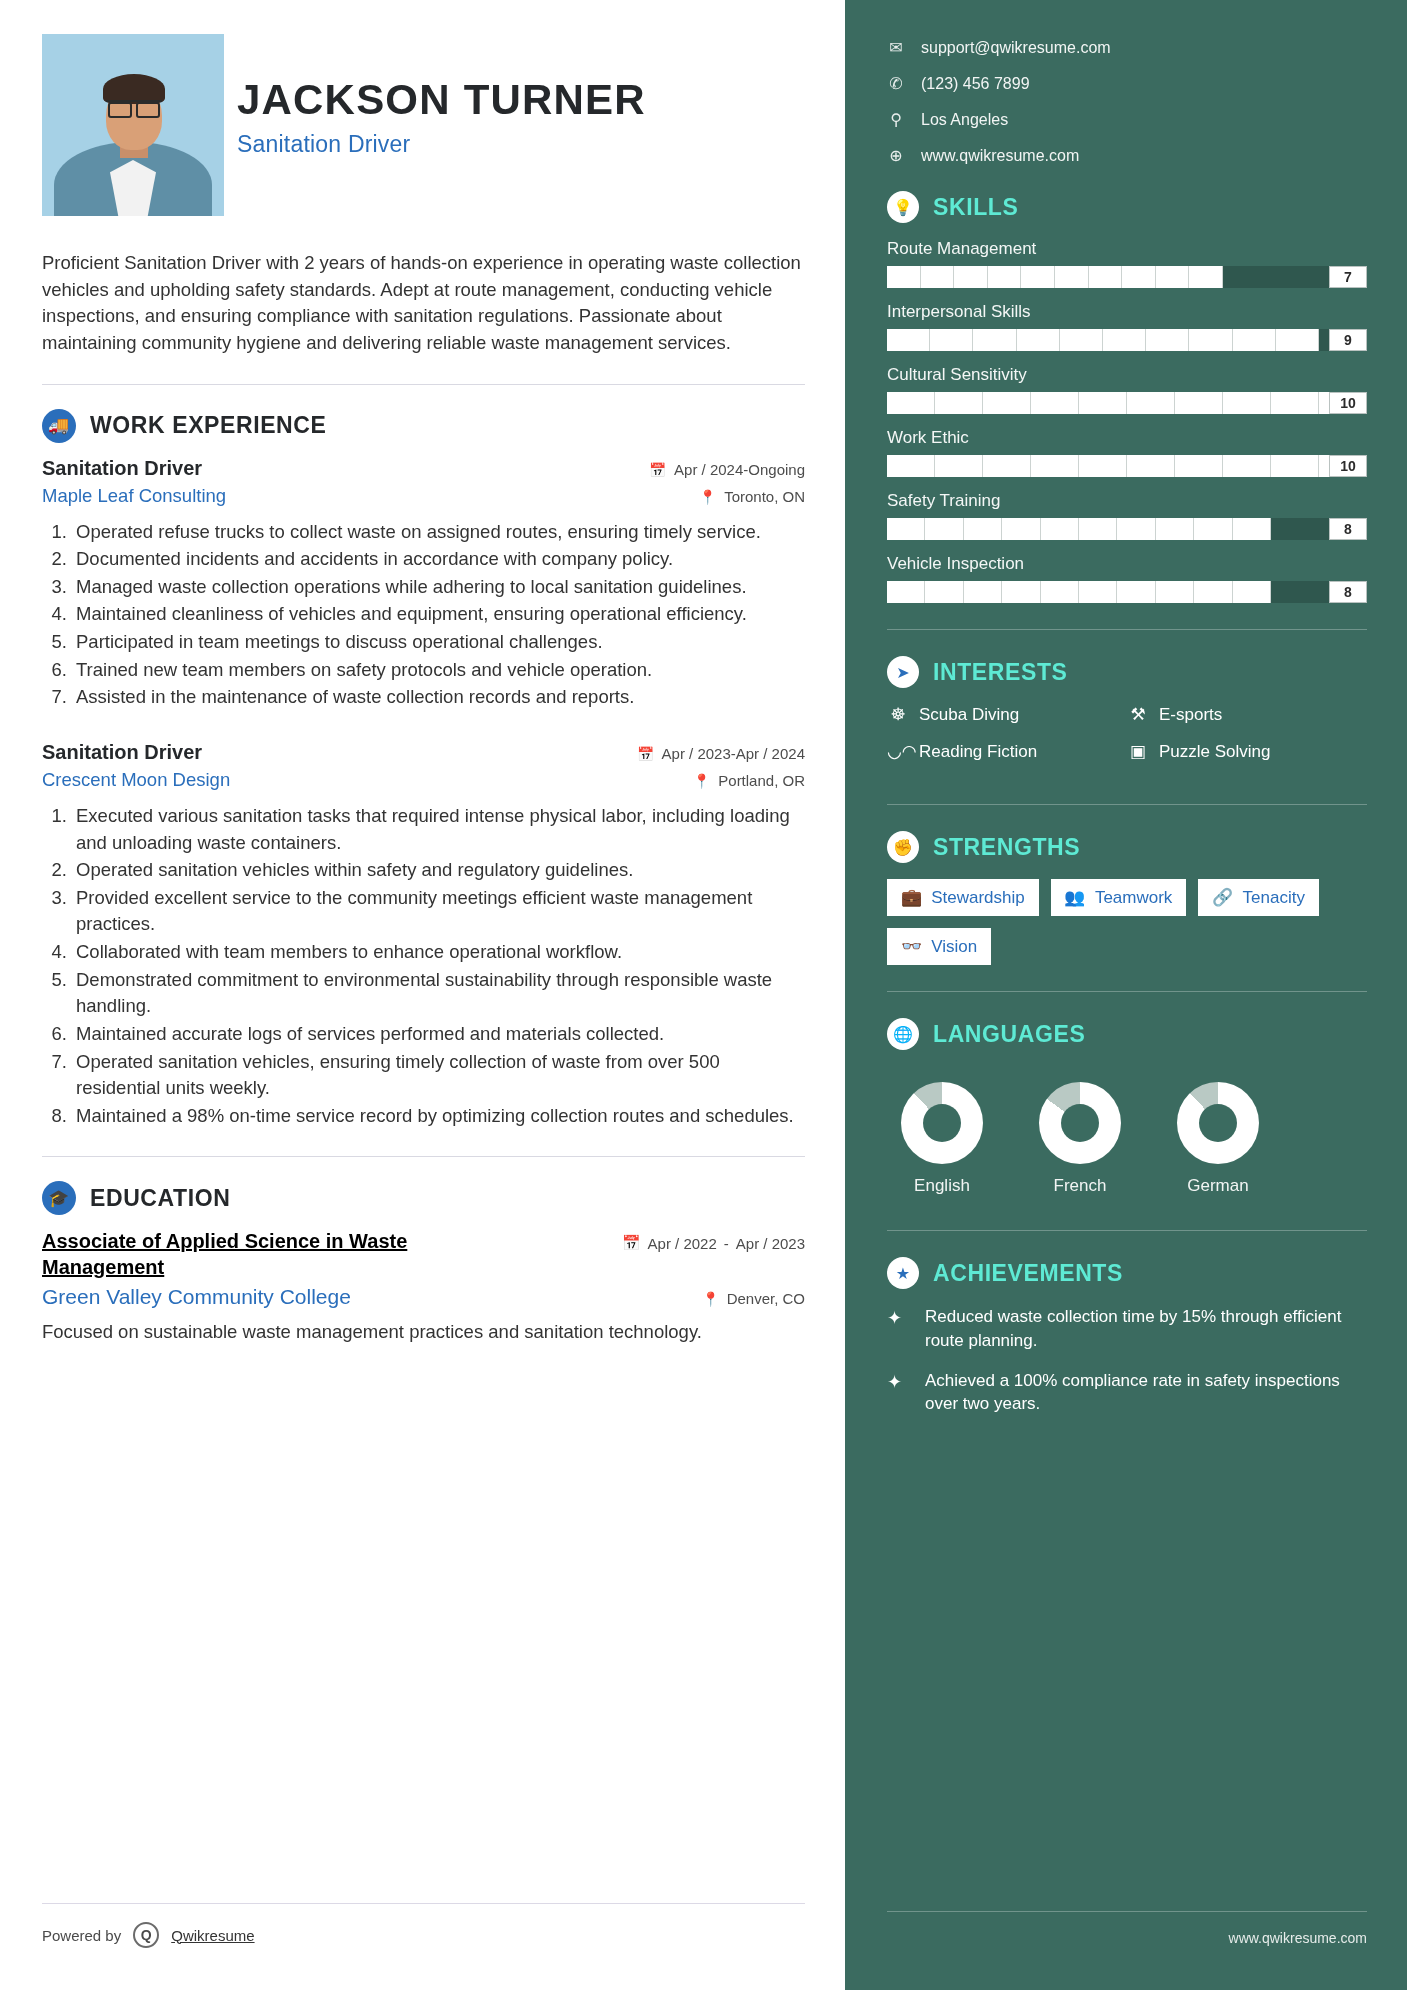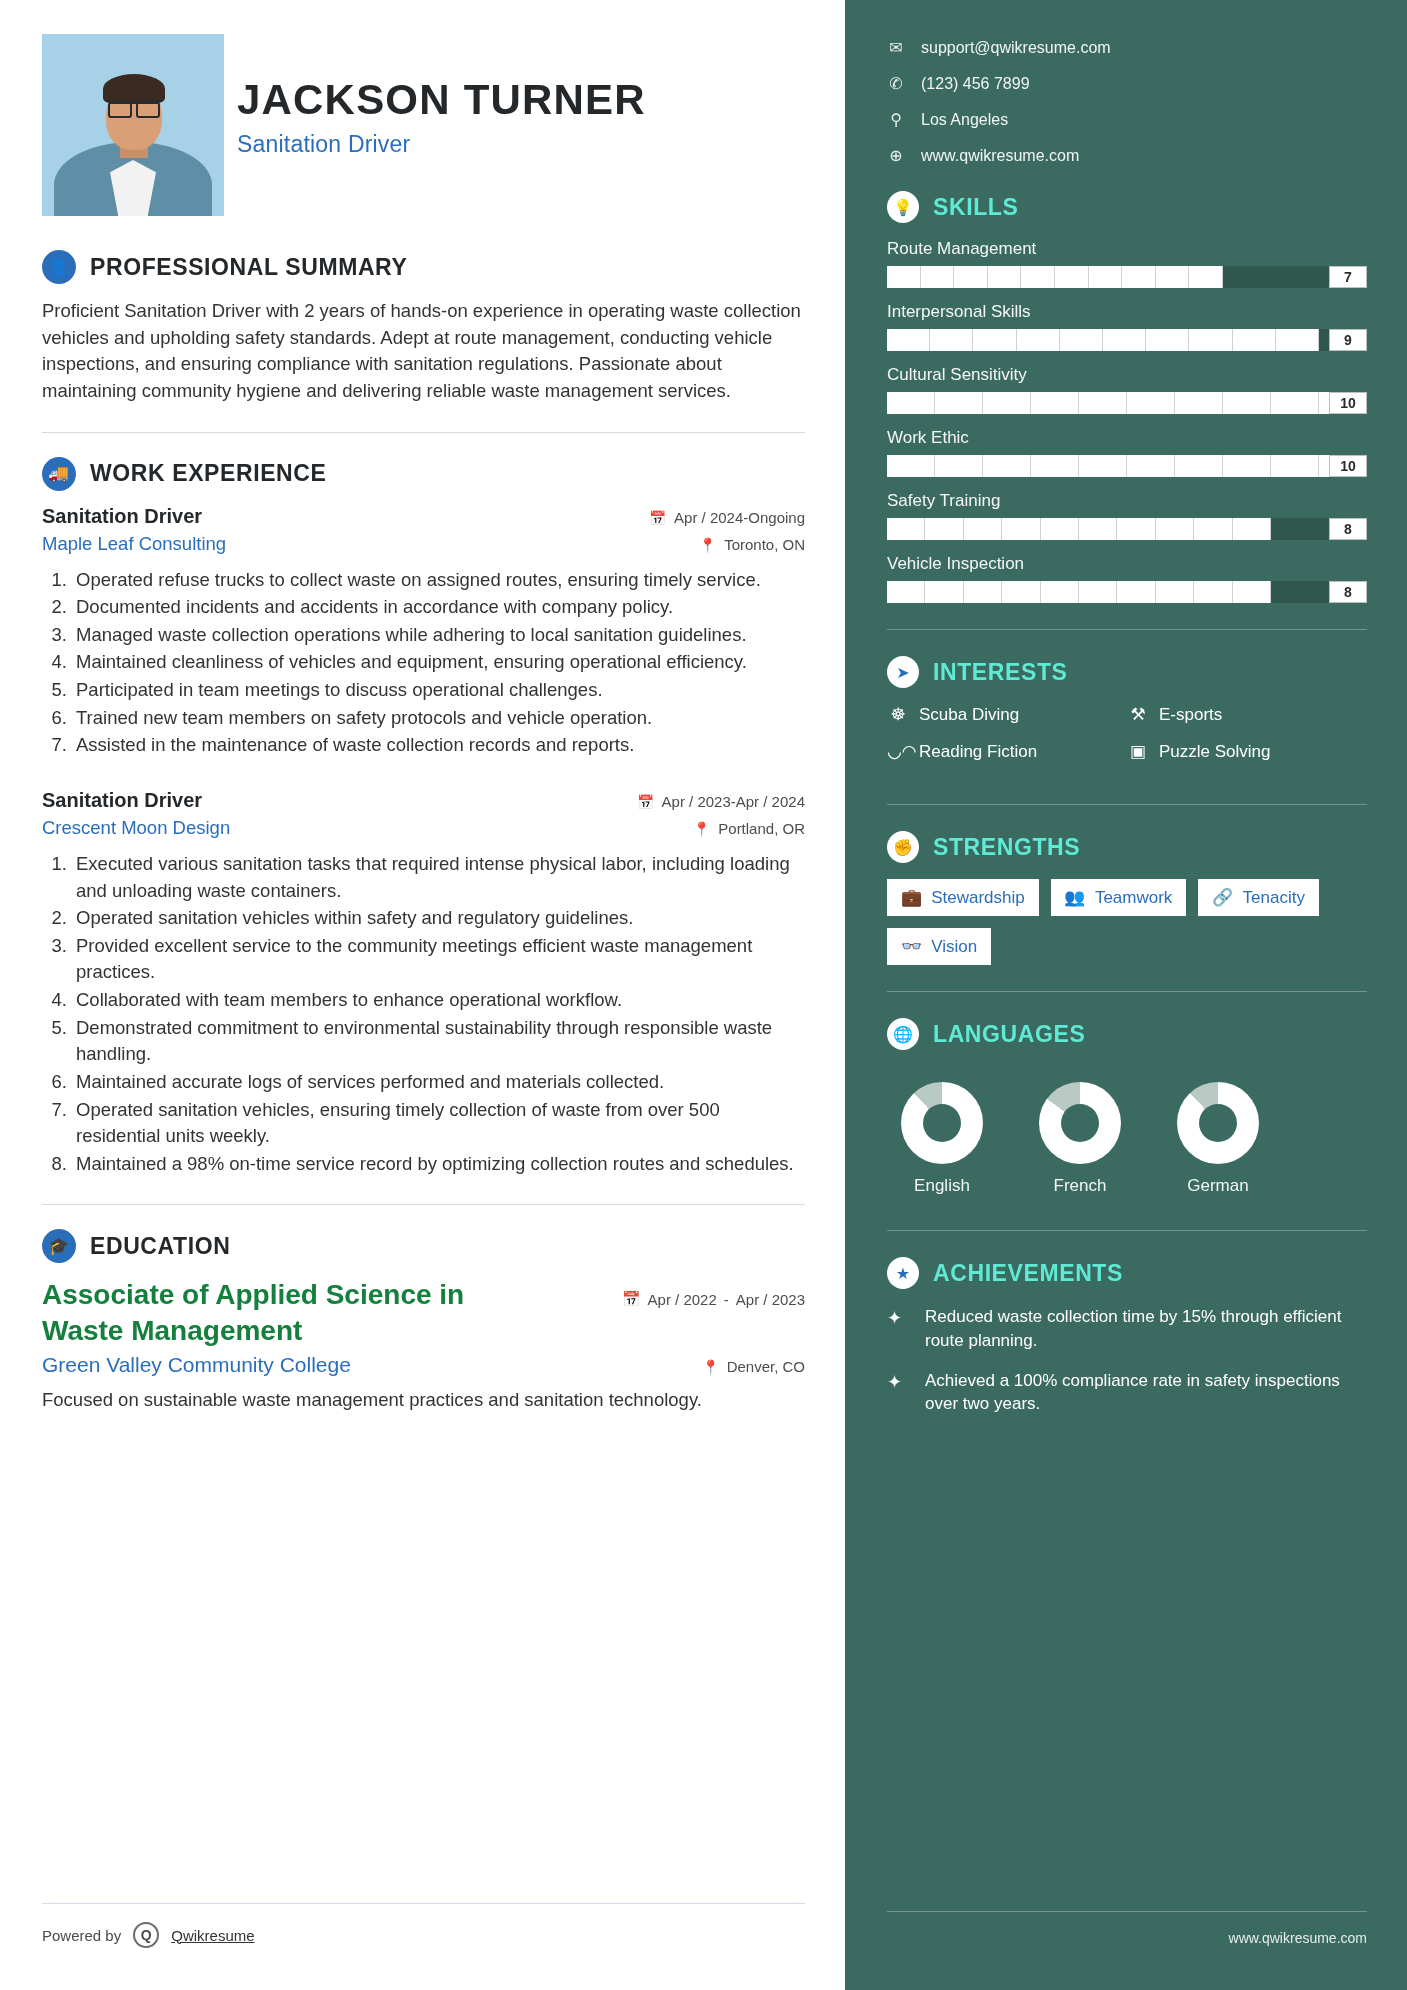--- a/index.html
+++ b/index.html
@@ -134,25 +134,26 @@
     white-space: nowrap;
   }
   .meta .gi { font-size: 14px; color: #5a5a5a; }
   ol.duties {
     margin: 12px 0 0 30px;
     font-size: 18.5px;
     line-height: 1.44;
   }
   ol.duties li { margin-bottom: 1px; padding-left: 4px; }
   .edu-deg {
-    font-size: 28px;
+    font-size: 20px;
     font-weight: bold;
-    color: #15803d;
+    color: #000000;
     max-width: 460px;
     line-height: 1.26;
+    text-decoration: underline;
   }
   .edu-school { font-size: 21px; color: #2a6ebb; margin-top: 5px; }
   .edu-desc { font-size: 18.5px; line-height: 1.44; margin-top: 10px; }
   .edu-dates { display:flex; align-items:center; gap:7px; font-size:15px; color:#4d4d4d; }
   .edu-dates .col { text-align:center; line-height:1.15; }
   .footer {
     position: absolute;
     left: 42px; right: 40px; bottom: 42px;
   }
   .footer .fdiv { height: 1px; background: #dcd9e6; margin-bottom: 18px; }
@@ -264,24 +265,20 @@
         <div class="hair"></div>
         <div class="glasses"></div>
       </div>
       <div class="name-block">
         <div class="name">JACKSON TURNER</div>
         <div class="job-title">Sanitation Driver</div>
       </div>
     </div>
 
     <div class="section">
-      <div class="sec-head">
-        <span class="circ-icon">👤</span>
-        <h2>PROFESSIONAL SUMMARY</h2>
-      </div>
       <div class="summary-text">Proficient Sanitation Driver with 2 years of hands-on experience in operating waste collection vehicles and upholding safety standards. Adept at route management, conducting vehicle inspections, and ensuring compliance with sanitation regulations. Passionate about maintaining community hygiene and delivering reliable waste management services.</div>
     </div>
 
     <div class="divider"></div>
 
     <div class="section">
       <div class="sec-head">
         <span class="circ-icon">🚚</span>
         <h2>WORK EXPERIENCE</h2>
       </div>

